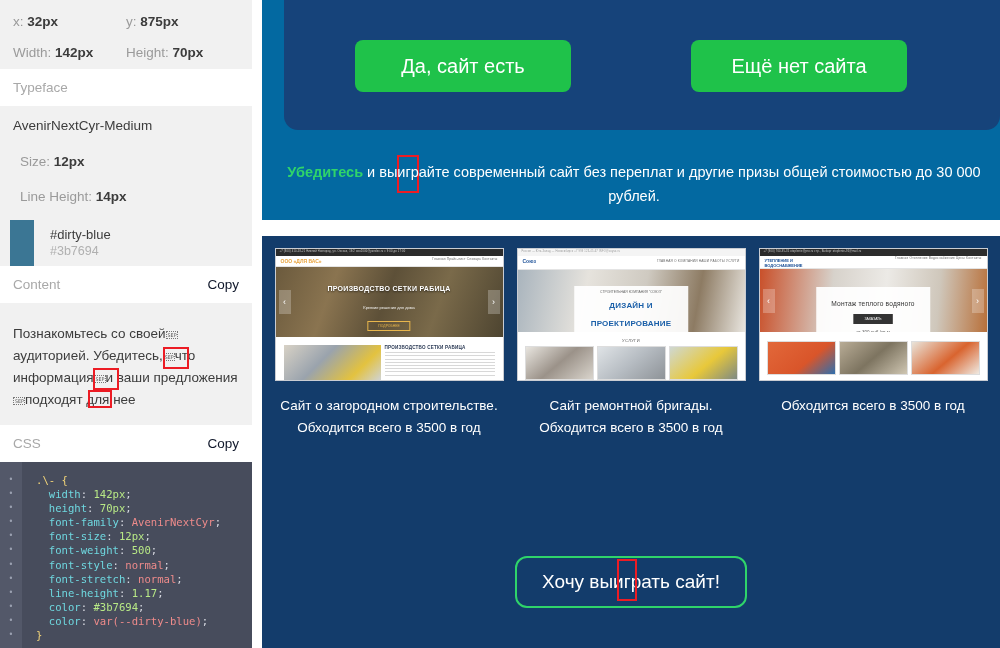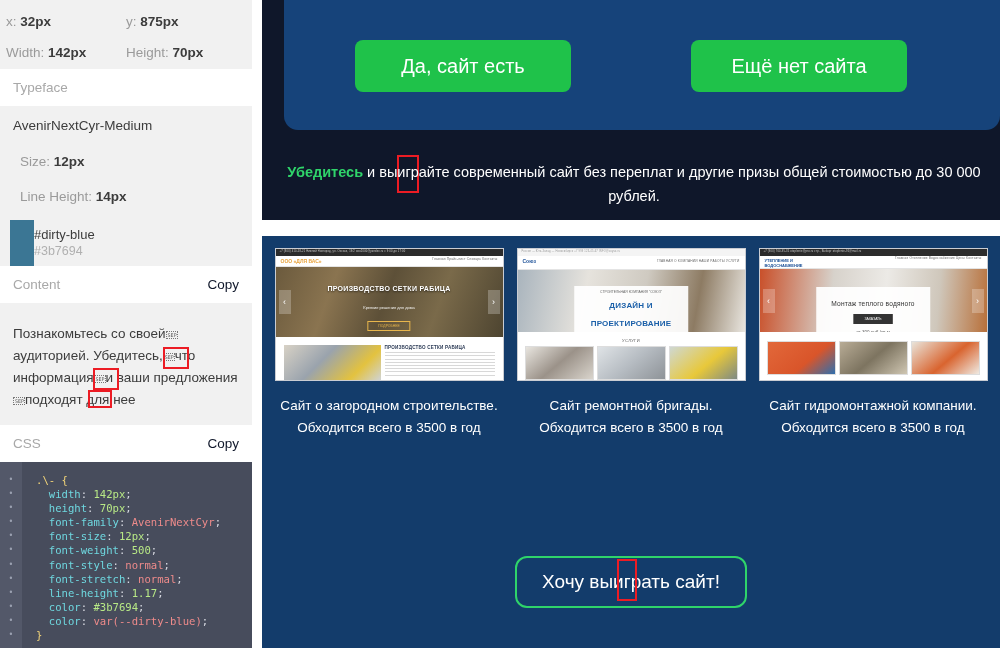--- a/index.html
+++ b/index.html
@@ -14,21 +14,21 @@
   
   .inspector {
     width: 252px; height: 648px;
     background: #f1f1f1;
     flex: 0 0 252px;
     position: relative;
     overflow: hidden;
   }
   .metrics-row {
     display: flex;
-    padding: 0 6px;
+    padding: 0 13px;
     height: 33px;
     align-items: center;
     font-size: 13.5px;
     color: #9a9a9a;
   }
   .metric { width: 50%; white-space: nowrap; }
   .metric b { color: #3c3c3c; font-weight: 700; }
   .metrics-row.first { height: 36px; padding-top: 6px; }
 
   .panel-head {
@@ -56,21 +56,21 @@
     font-size: 13.5px; color: #9a9a9a;
   }
   .size-row b { color:#3c3c3c; font-weight: 700; }
 
   .swatch-row {
     display: flex; align-items: stretch;
     height: 46px;
     margin-top: 6px;
   }
   .swatch-chip { width: 24px; background: #3b7694; margin-left: 10px; }
-  .swatch-text { display: flex; flex-direction: column; justify-content: center; }
+  .swatch-text { padding-left: 16px; display: flex; flex-direction: column; justify-content: center; }
   .swatch-name { font-size: 13px; color: #3c3c3c; line-height: 1.35; }
   .swatch-hex { font-size: 12.5px; color: #b0b0b0; line-height: 1.35; }
 
   .content-body {
     background: #f1f1f1;
     padding: 20px 13px 14px 13px;
     font-size: 13.5px;
     color: #3c3c3c;
     line-height: 1.63;
     position: relative;
@@ -136,21 +136,21 @@
     background: #ffffff;
     padding-left: 10px;
   }
 
   .band {
     position: absolute;
     left: 10px; right: 0;
   }
   .band-top {
     top: 0; height: 220px;
-    background: #0f172a;
+    background: #0369a1;
   }
   .band-top .inner-card {
     position: absolute;
     left: 22px; right: 0px; top: -60px; height: 190px;
     background: #16437a;
     border-radius: 14px;
   }
   .cta-row {
     position: absolute;
     top: 40px; left: 0; right: 0;
@@ -488,21 +488,20 @@
             </div>
             <div class="body" style="height:48px;">
               <div class="cards3" style="padding-top:5px;">
                 <div class="c" style="background:linear-gradient(140deg,#e2683a,#d9552a 60%,#2f6fae);"></div>
                 <div class="c" style="background:linear-gradient(140deg,#b8ac96,#7d7460,#cfc6b2);"></div>
                 <div class="c" style="background:linear-gradient(140deg,#e9e4da,#d9642f 55%,#efeae2);"></div>
               </div>
             </div>
           </div>
           <div class="caption">
-            <div>Сайт гидромонтажной компании.</div>
             <div>Обходится всего в 3500 в год</div>
           </div>
         </div>
       </div>
 
       <div class="bottom-cta-wrap">
         <button class="outline-btn">Хочу выиграть сайт!</button>
       </div>
 
       <div class="selrect" style="left:355px; top:323px; width:20px; height:42px;"></div>

